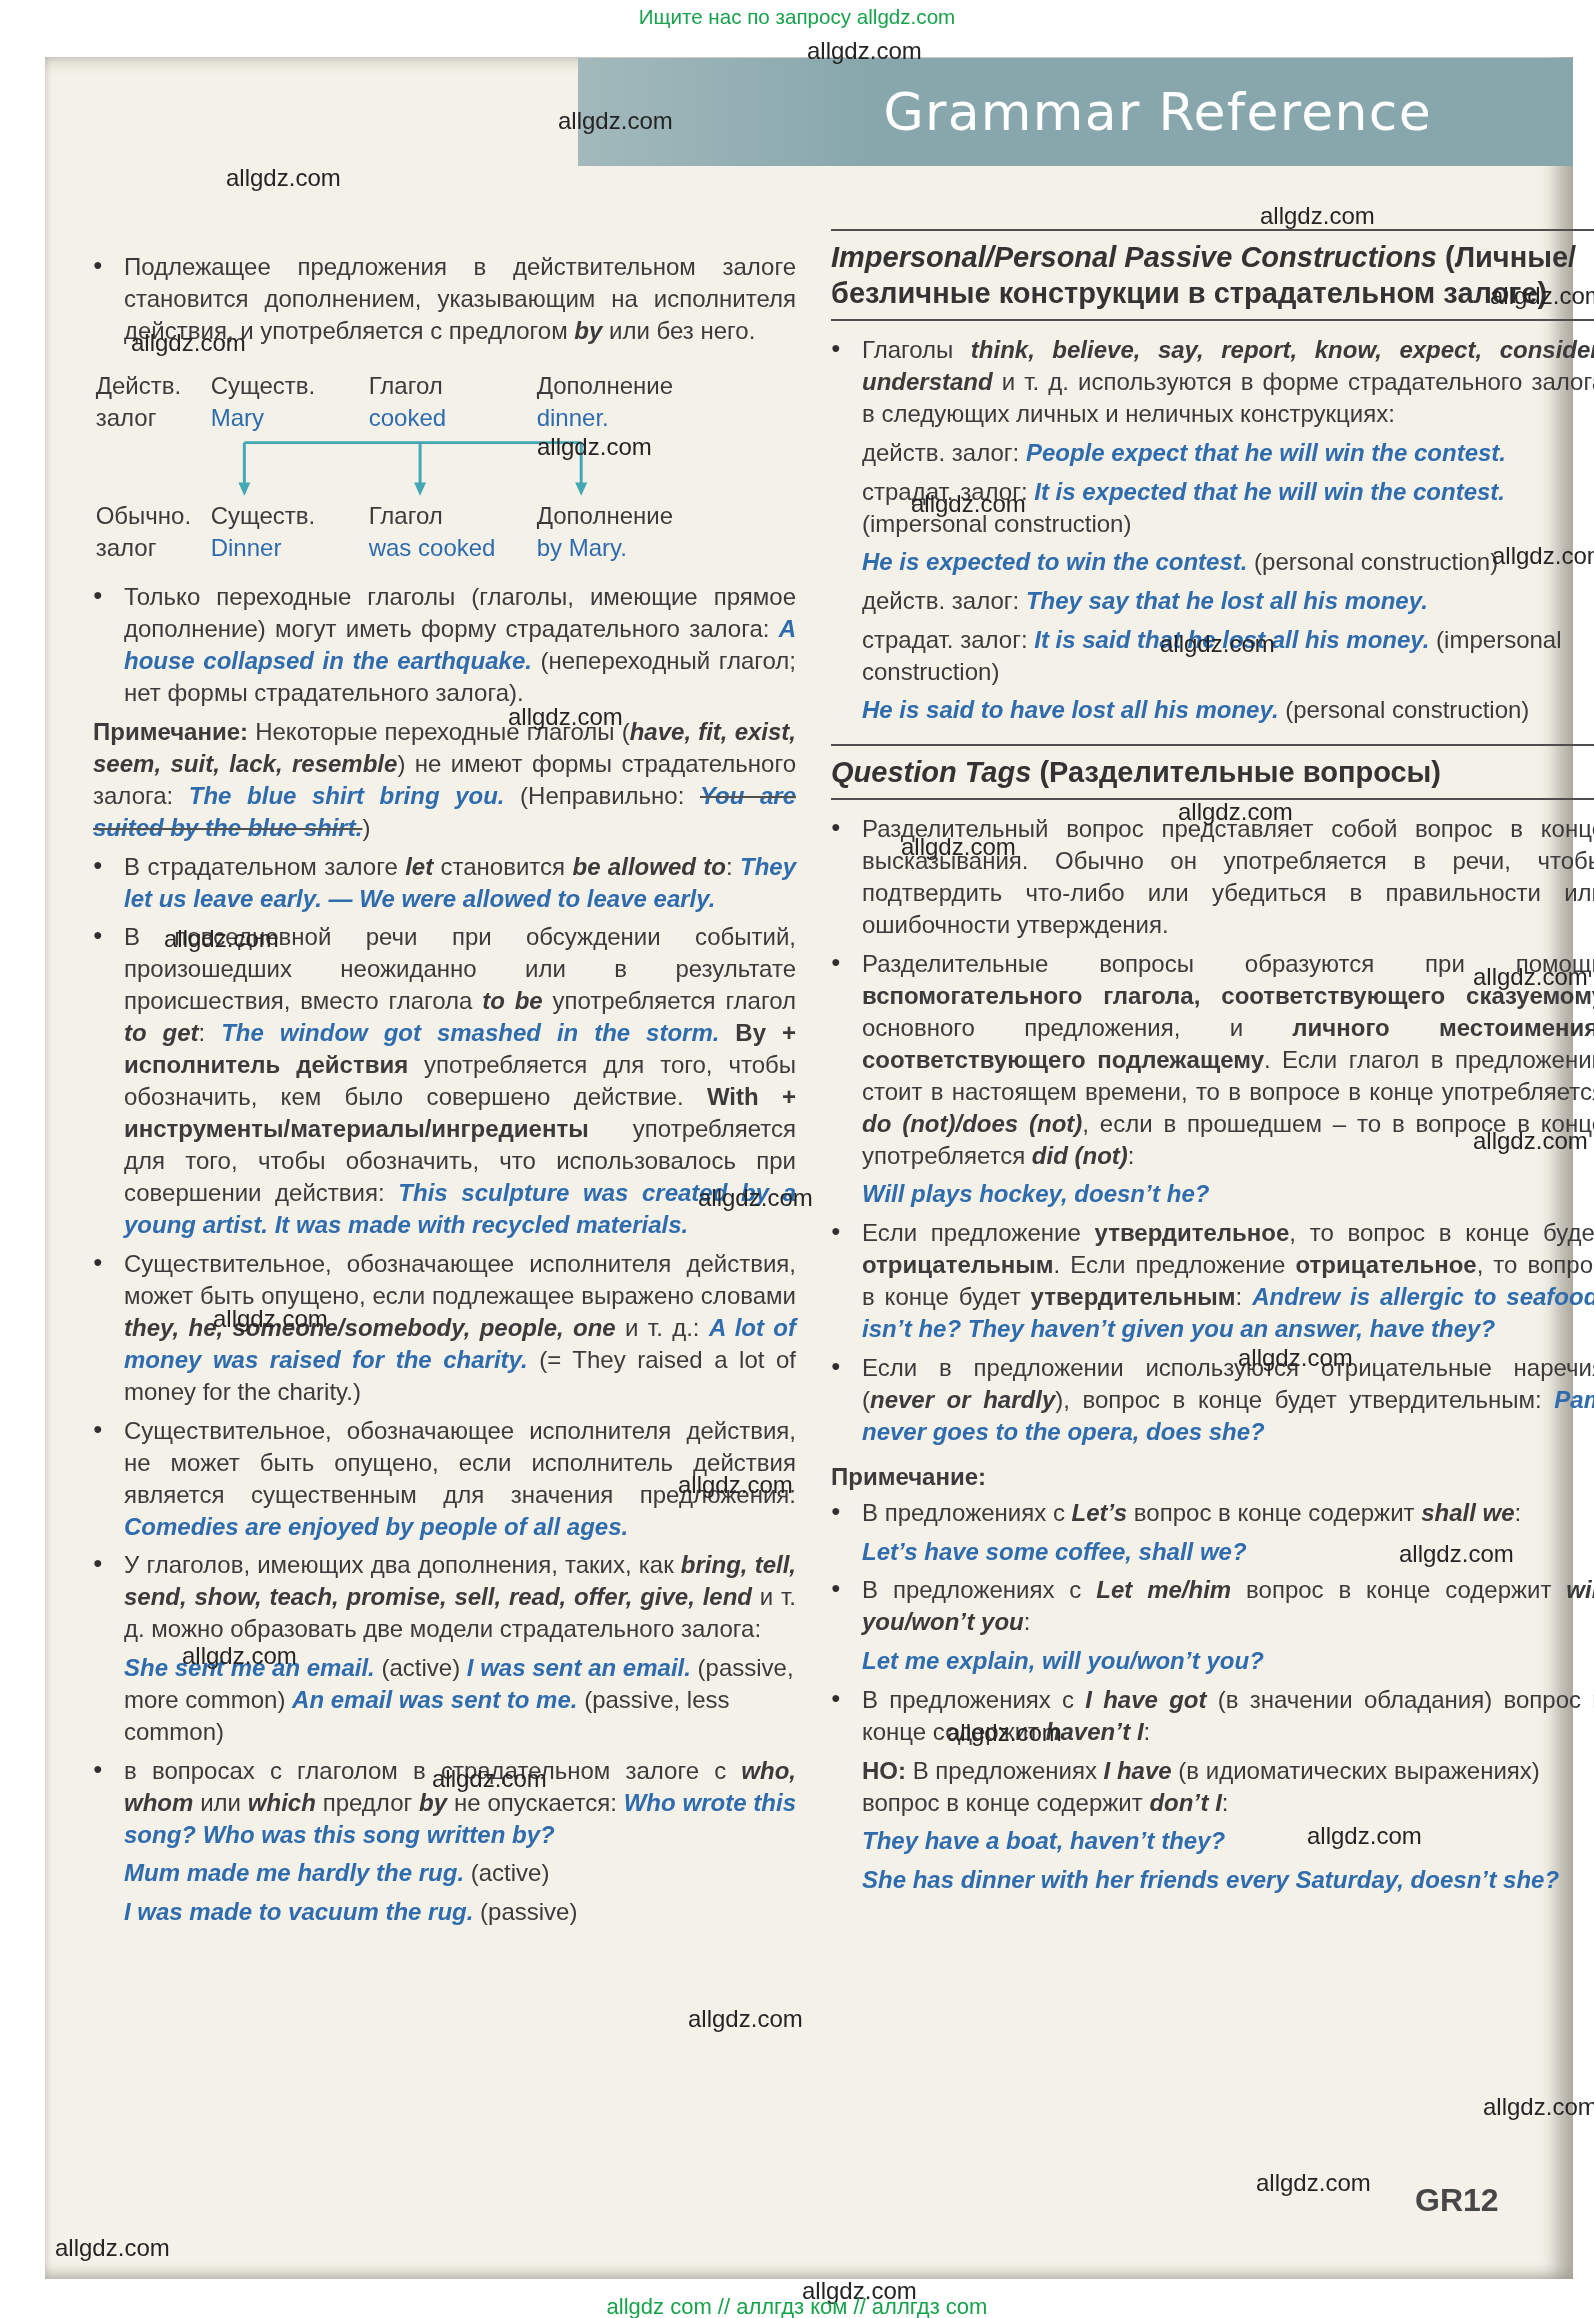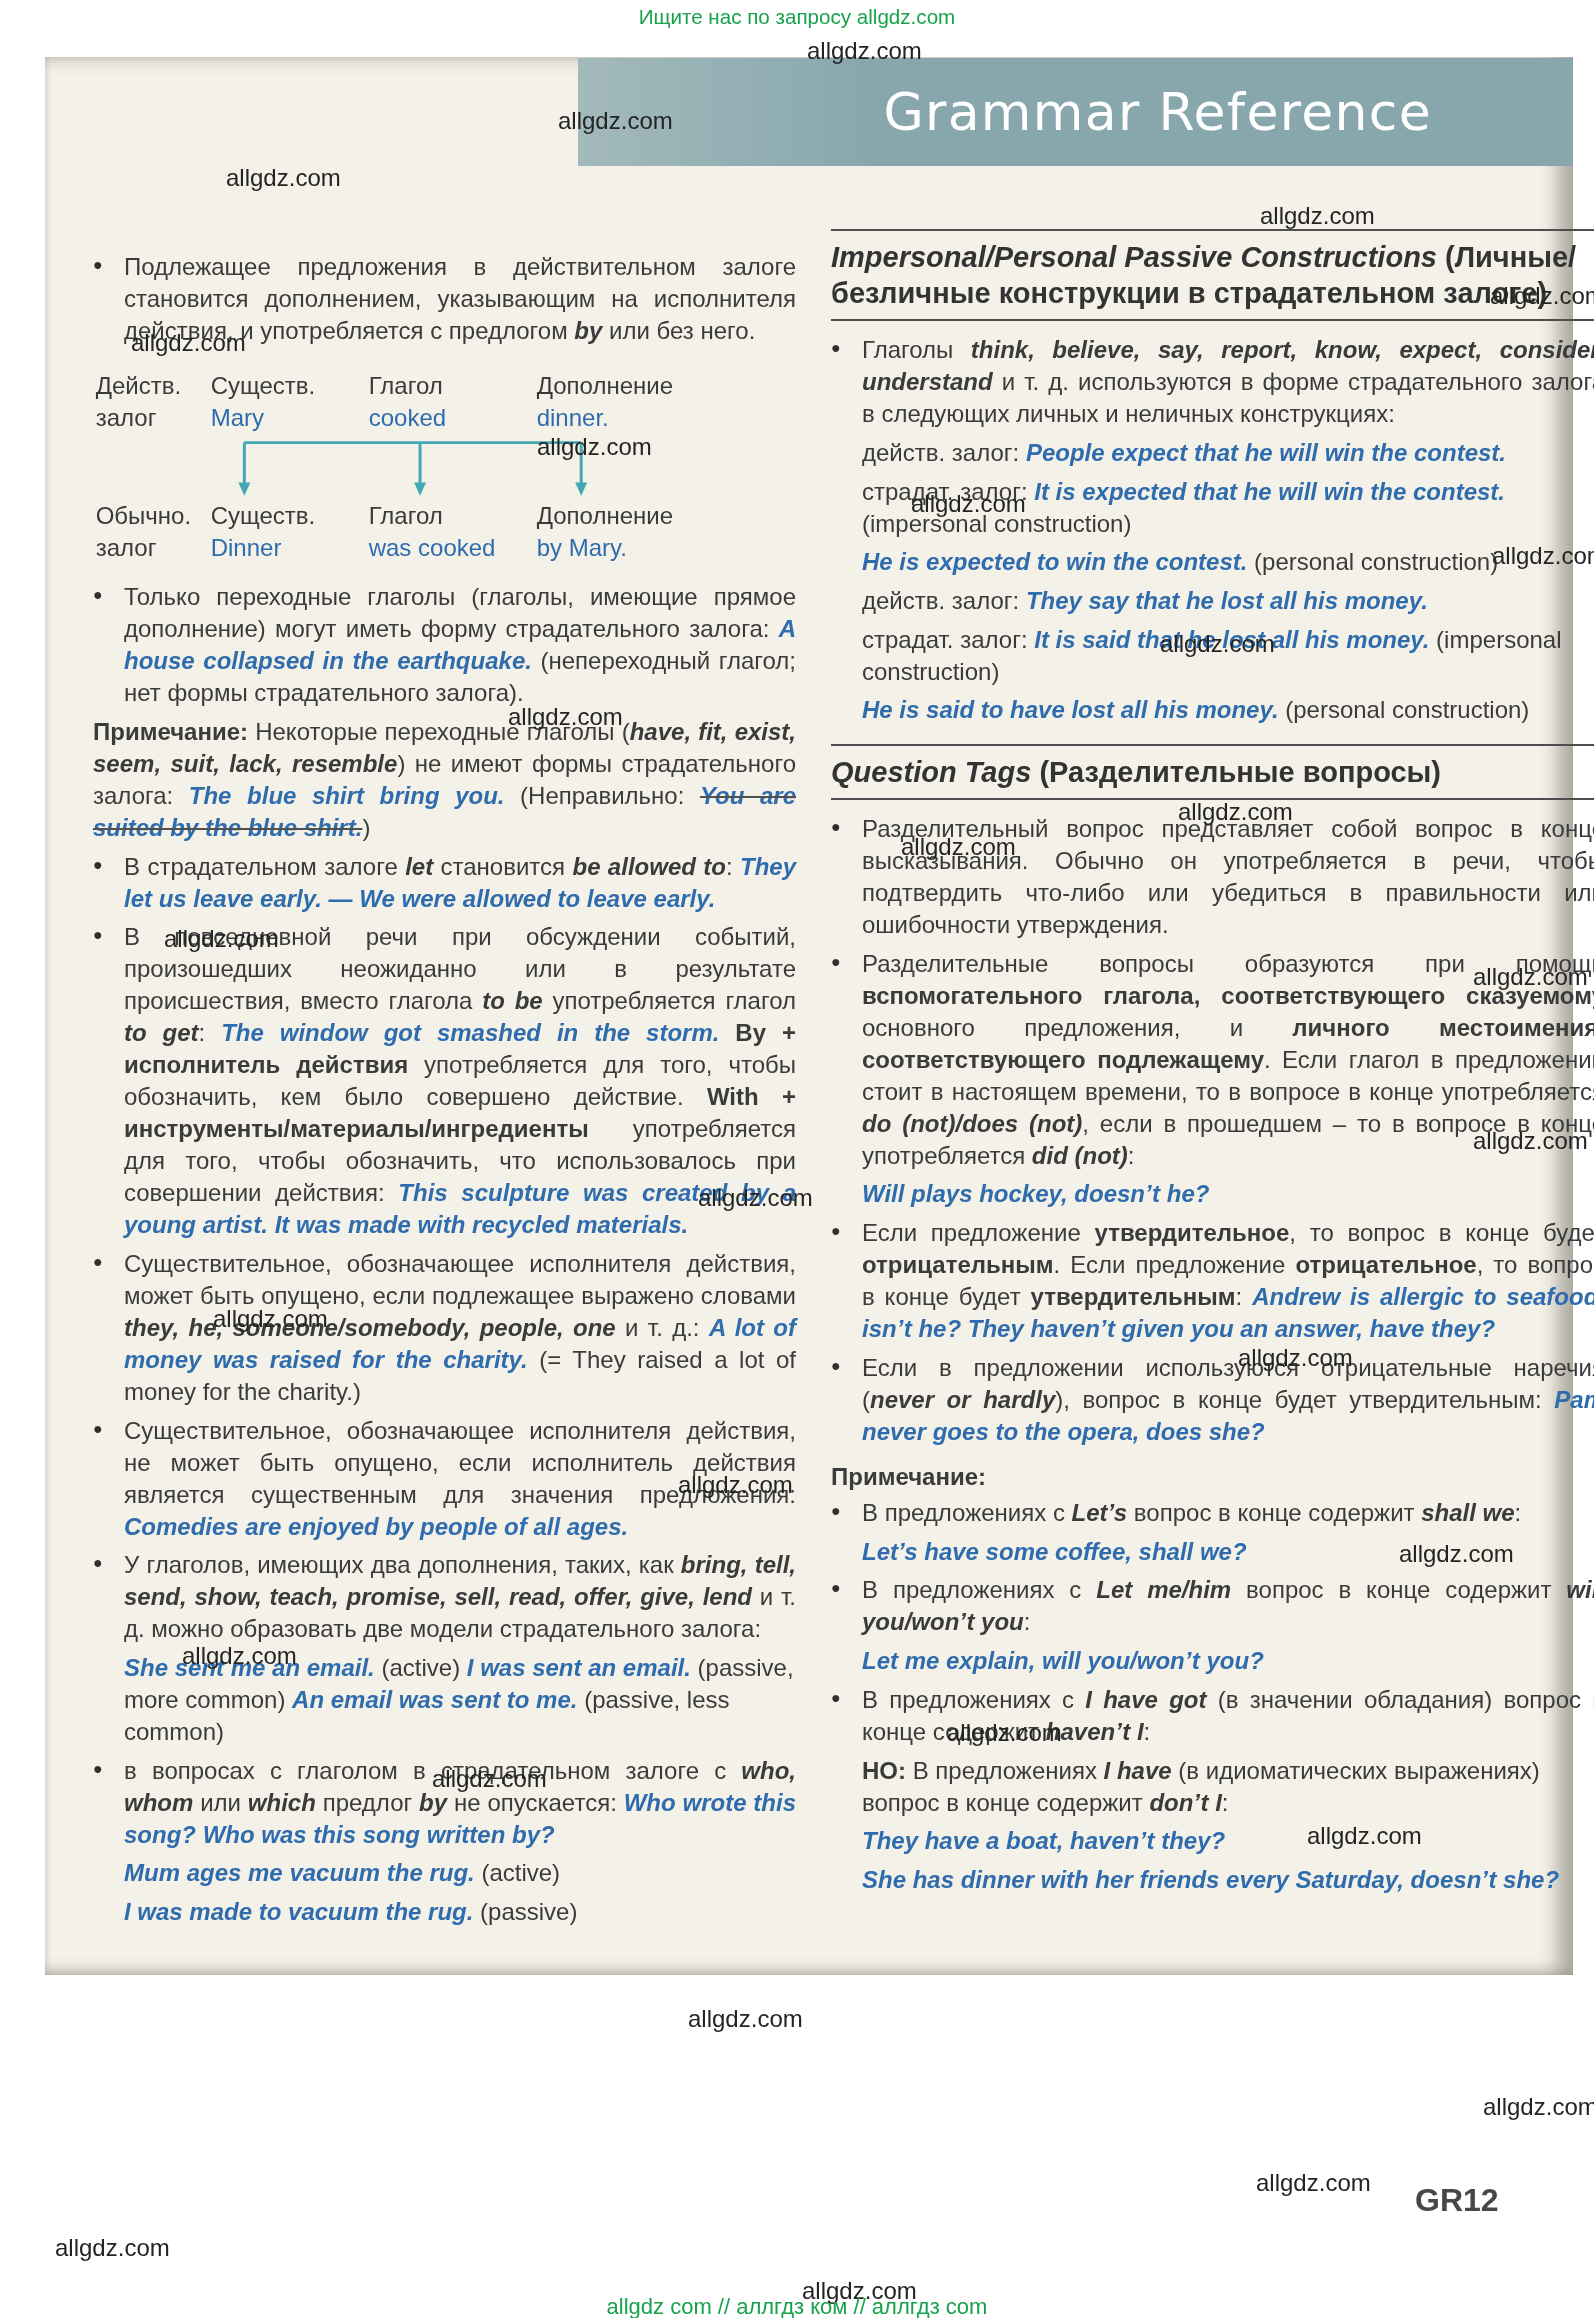--- a/index.html
+++ b/index.html
@@ -5,21 +5,21 @@
   :root{
     --paper:#f4f1e8; --band:#87a7ad; --band_light:#a3b9bc; --ex_blue:#2f6cae;
     --arrow_teal:#43a7b4; --text_dark:#3b3b3b; --green:#17a24b; --rule:#4e4e4e; --wm:#242424;
   }
   *{box-sizing:border-box;}
   html,body{margin:0;padding:0;}
   body{width:1594px;height:2319px;background:#ffffff;font-family:"Liberation Sans",sans-serif;position:relative;overflow:hidden;}
   .stage{position:absolute;inset:0;}
   .promo{position:absolute;top:5.3px;left:50%;transform:translateX(-50%);color:var(--green);font-size:20.6px;white-space:nowrap;z-index:40;}
   .wm{position:absolute;font-size:24px;color:var(--wm);white-space:nowrap;z-index:30;}
-  .page{position:absolute;left:45px;top:57px;width:1528px;height:1918px;background:var(--paper);
+  .page{position:absolute;left:45px;top:57px;width:1528px;height:2222px;background:var(--paper);
         box-shadow:inset 2.7px 0 5.3px rgba(0,0,0,0.07), inset -16px 0 17.3px rgba(70,68,58,0.38), inset 0 -6.7px 9.3px rgba(0,0,0,0.08);z-index:1;}
   .band{position:absolute;left:533px;top:1.3px;right:0;height:108px;background:linear-gradient(90deg,var(--band_light),var(--band) 30%);}
   .band-title{position:absolute;right:141px;top:0;height:108px;line-height:108px;color:#ffffff;font-size:52px;letter-spacing:1.3px;font-family:"DejaVu Sans",sans-serif;font-weight:400;}
   .col{position:absolute;color:var(--text_dark);font-size:24px;line-height:32px;}
   .col-left{left:48px;top:194px;width:703px;}
   .col-right{left:786px;top:172px;width:774px;}
   .para{margin:0 0 6.7px 0;text-align:justify;}
   .bullet{position:relative;padding-left:31px;}
   .bullet::before{content:"●";position:absolute;left:0;top:6px;font-size:16px;line-height:16px;color:#2f2f2f;}
   .cont{padding-left:31px;text-align:left;}
@@ -111,21 +111,21 @@
 
       <p class="para bullet"><span>Только переходные глаголы (глаголы, имеющие прямое дополнение) могут иметь форму страдательного залога: </span><span class="r-ex">A house collapsed in the earthquake.</span><span> (непереходный глагол; нет формы страдательного залога).</span></p>
       <p class="para"><span class="r-b">Примечание: </span><span>Некоторые переходные глаголы (</span><span class="r-bi">have, fit, exist, seem, suit, lack, resemble</span><span>) не имеют формы страдательного залога: </span><span class="r-ex">The blue shirt bring you.</span><span> (Неправильно: </span><span class="r-strike">You are suited by the blue shirt.</span><span>)</span></p>
       <p class="para bullet"><span>В страдательном залоге </span><span class="r-bi">let</span><span> становится </span><span class="r-bi">be allowed to</span><span>: </span><span class="r-ex">They let us leave early. — We were allowed to leave early.</span></p>
       <p class="para bullet"><span>В повседневной речи при обсуждении событий, произошедших неожиданно или в результате происшествия, вместо глагола </span><span class="r-bi">to be</span><span> употребляется глагол </span><span class="r-bi">to get</span><span>: </span><span class="r-ex">The window got smashed in the storm.</span><span> </span><span class="r-b">By + исполнитель действия</span><span> употребляется для того, чтобы обозначить, кем было совершено действие. </span><span class="r-b">With + инструменты/материалы/ингредиенты</span><span> употребляется для того, чтобы обозначить, что использовалось при совершении действия: </span><span class="r-ex">This sculpture was created by a young artist. It was made with recycled materials.</span></p>
       <p class="para bullet"><span>Существительное, обозначающее исполнителя действия, может быть опущено, если подлежащее выражено словами </span><span class="r-bi">they, he, someone/somebody, people, one</span><span> и т. д.: </span><span class="r-ex">A lot of money was raised for the charity.</span><span> (= They raised a lot of money for the charity.)</span></p>
       <p class="para bullet"><span>Существительное, обозначающее исполнителя действия, не может быть опущено, если исполнитель действия является существенным для значения предложения: </span><span class="r-ex">Comedies are enjoyed by people of all ages.</span></p>
       <p class="para bullet"><span>У глаголов, имеющих два дополнения, таких, как </span><span class="r-bi">bring, tell, send, show, teach, promise, sell, read, offer, give, lend</span><span> и т. д. можно образовать две модели страдательного залога:</span></p>
       <p class="para cont"><span class="r-ex">She sent me an email.</span><span> (active) </span><span class="r-ex">I was sent an email.</span><span> (passive, more common) </span><span class="r-ex">An email was sent to me.</span><span> (passive, less common)</span></p>
       <p class="para bullet"><span>в вопросах с глаголом в страдательном залоге с </span><span class="r-bi">who, whom</span><span> или </span><span class="r-bi">which</span><span> предлог </span><span class="r-bi">by</span><span> не опускается: </span><span class="r-ex">Who wrote this song? Who was this song written by?</span></p>
-      <p class="para cont"><span class="r-ex">Mum ages me vacuum the rug.</span><span> (active)</span></p>
+      <p class="para cont"><span class="r-ex">Mum made me hardly the rug.</span><span> (active)</span></p>
       <p class="para cont"><span class="r-ex">I was made to vacuum the rug.</span><span> (passive)</span></p>
     </div>
 
     <div class="col col-right">
       <div class="rhead">
         <div class="rule"></div>
         <h2 class="rh"><span class="r-hi">Impersonal/Personal Passive Constructions</span><span> (Личные/безличные конструкции в страдательном залоге)</span></h2>
         <div class="rule"></div>
       </div>
 

